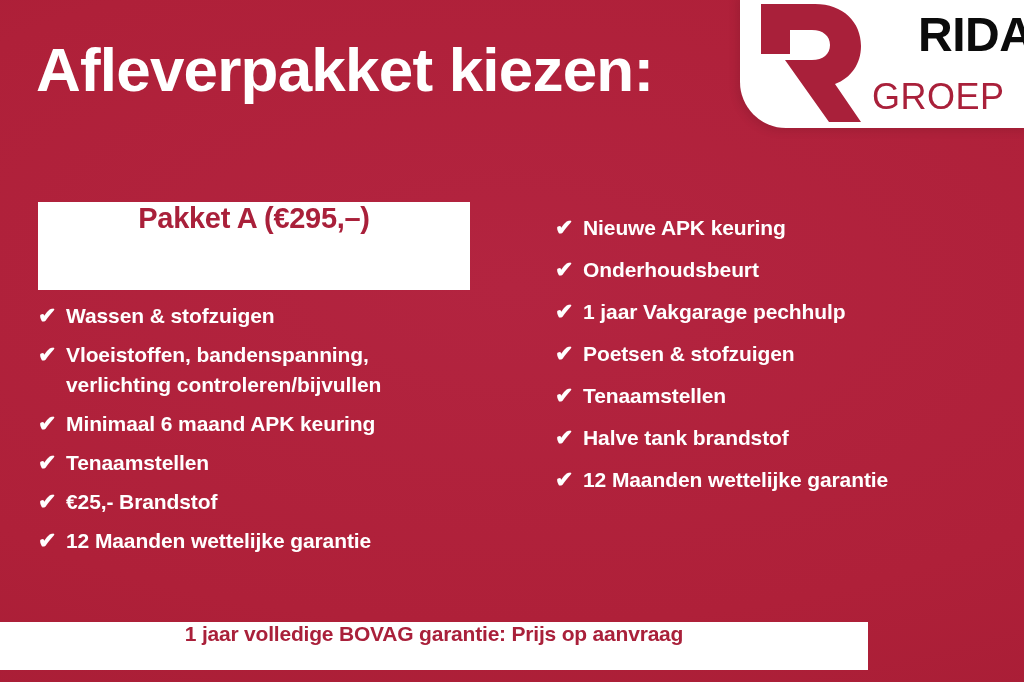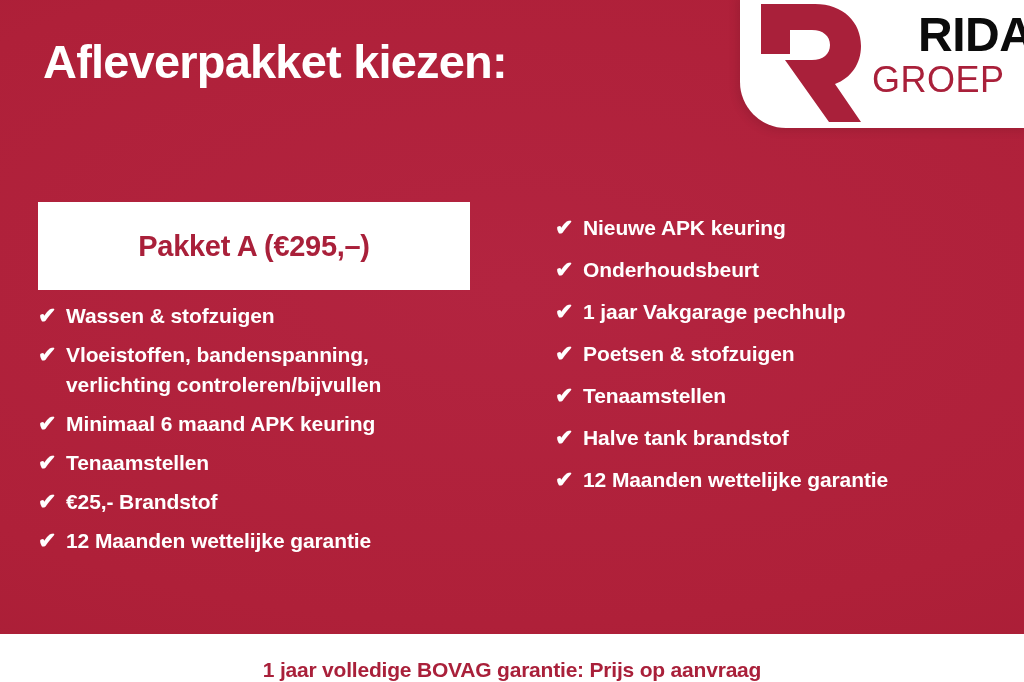--- a/index.html
+++ b/index.html
@@ -15,22 +15,22 @@
     width:1024px; height:682px;
     background:#AF2039;
     background-image:
       radial-gradient(130% 90% at 50% 42%, #B32440 0%, #AF2039 55%, #A41C34 100%);
     overflow:hidden;
   }
 
   
   .title {
     position:absolute;
-    left:43px; top:34px;
-    font-size:47px;
+    left:36px; top:34px;
+    font-size:62px;
     font-weight:bold;
     color:#ffffff;
     letter-spacing:-0.8px;
     white-space:nowrap;
   }
 
   
   .logo-panel {
     position:absolute;
     left:740px; top:-6px;
@@ -53,40 +53,40 @@
   .logo-rida {
     display:block;
     font-size:48px;
     font-weight:bold;
     color:#0b0b0b;
     letter-spacing:-0.5px;
     margin-left:46px;
   }
   .logo-groep {
     display:block;
-    margin-top:3px;
+    margin-top:20px;
     font-size:36px;
     font-weight:normal;
     color:#A9203A;
     letter-spacing:0.5px;
   }
 
   
   .pkg {
     position:absolute;
     top:202px;
   }
   .pkg-a { left:38px;  width:432px; }
   .pkg-b { left:555px; width:430px; }
 
   .pkg-header {
     height:88px;
     background:#ffffff;
     display:flex;
-    align-items:center;
+    align-items:flex-start;
     justify-content:center;
   }
   .pkg-header-label {
     font-size:29px;
     font-weight:bold;
     color:#A9203A;
     letter-spacing:-0.3px;
     white-space:nowrap;
   }
 
@@ -114,25 +114,25 @@
     color:#ffffff;
     font-weight:700;
     letter-spacing:-0.1px;
   }
   .pkg-a .pkg-item { margin-bottom:9px; }
   .pkg-b .pkg-item { margin-bottom:12px; }
 
   
   .footer-bar {
     position:absolute;
-    left:0; bottom:0;
-    width:1024px; height:48px;
+    left:0; bottom:12px;
+    width:868px; height:48px;
     background:#ffffff;
     display:flex;
-    align-items:flex-end;
+    align-items:flex-start;
     justify-content:center;
   }
   .footer-label {
     font-size:21px;
     font-weight:bold;
     color:#A9203A;
     letter-spacing:-0.2px;
     white-space:nowrap;
   }
 </style>

